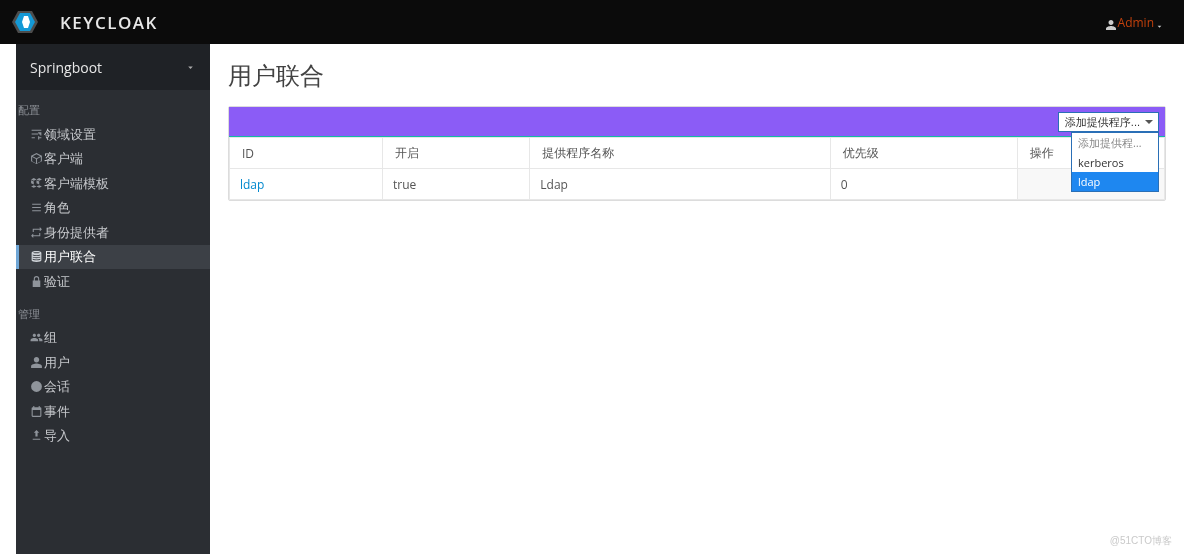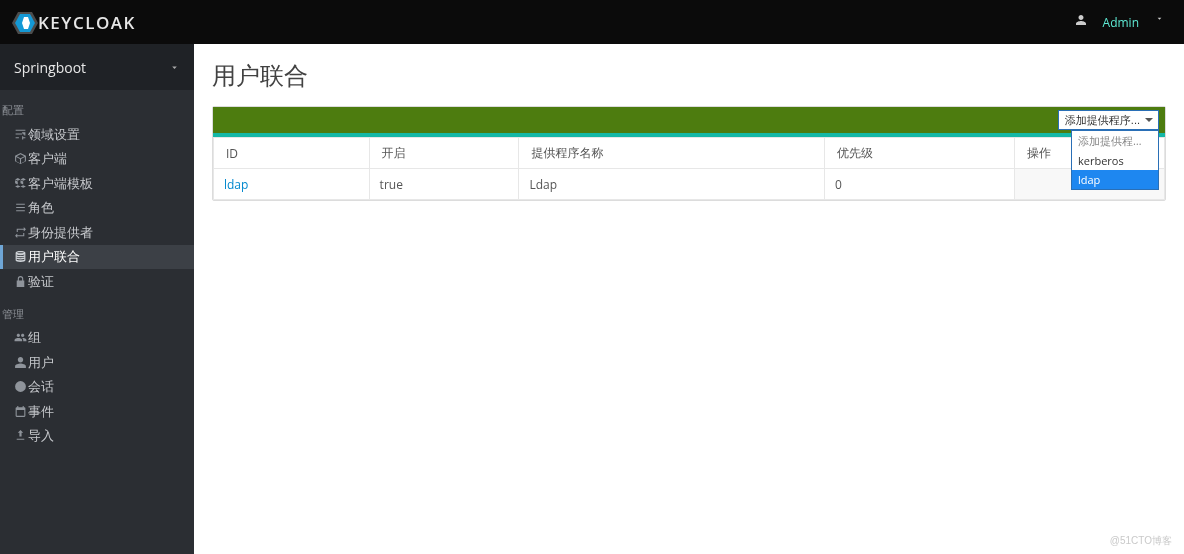--- a/index.html
+++ b/index.html
@@ -15,45 +15,46 @@
 .topbar {
   height: 44px;
   background: #0b0b0b;
   display: flex;
   align-items: center;
   justify-content: space-between;
   padding: 0 20px 0 12px;
 }
 .logo-wrap {
   display: flex;
-  align-items: flex-end;
-  gap: 0;
+  align-items: flex-start;
+  gap: 22px;
 }
 .logo-icon svg { display: block; }
 .logo-text {
   color: #e7e7e7;
   font-size: 17px;
   letter-spacing: 1.5px;
   font-weight: 600;
 }
 .topbar-right {
   display: flex;
-  align-items: flex-start;
-  gap: 16px;
-  color: #5eead4;
+  align-items: flex-end;
+  gap: 1px;
+  color: #c2410c;
   font-size: 12px;
   cursor: pointer;
 }
 .topbar-right .person-icon,
 .topbar-right .chev {
   display: inline-flex;
 }
 .shell {
   display: flex;
   height: calc(100% - 44px);
+  margin-left: 16px;
 }
 .sidebar {
   width: 194px;
   background: #2b2e33;
   color: #c6c8cc;
   display: flex;
   flex-direction: column;
   font-size: 13px;
 }
 .realm-selector {
@@ -106,22 +107,22 @@
   font-weight: 300;
   color: #424242;
   margin-bottom: 14px;
 }
 .panel {
   border: 1px solid #dcdcdc;
   border-radius: 2px;
   position: relative;
 }
 .panel-toolbar {
-  background: #4d7c0f;
-  border-bottom: 4px solid #14b8a6;
+  background: #8b5cf6;
+  border-bottom: 1px solid #14b8a6;
   height: 30px;
   display: flex;
   justify-content: flex-end;
   align-items: center;
   padding: 0 6px;
 }
 .select-wrap {
   position: relative;
 }
 .select-btn {

